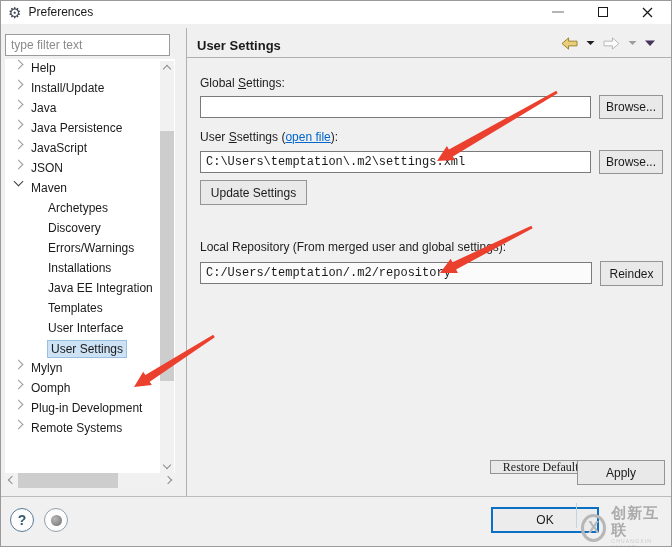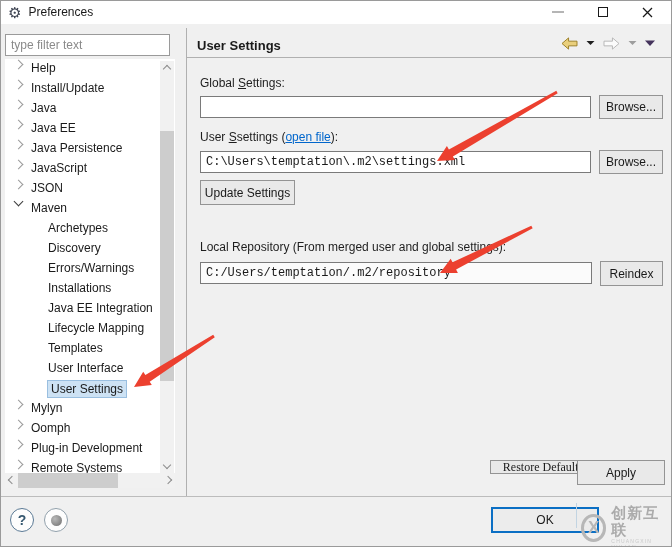--- a/index.html
+++ b/index.html
@@ -107,24 +107,20 @@
       <div class="tree-row lvl0">
         <span class="chev collapsed"></span>
         <span class="tree-label">Install/Update</span>
       </div>
       <div class="tree-row lvl0">
         <span class="chev collapsed"></span>
         <span class="tree-label">Java</span>
       </div>
       <div class="tree-row lvl0">
         <span class="chev collapsed"></span>
-        <span class="tree-label">Java EE</span>
-      </div>
-      <div class="tree-row lvl0">
-        <span class="chev collapsed"></span>
         <span class="tree-label">Java Persistence</span>
       </div>
       <div class="tree-row lvl0">
         <span class="chev collapsed"></span>
         <span class="tree-label">JavaScript</span>
       </div>
       <div class="tree-row lvl0">
         <span class="chev collapsed"></span>
         <span class="tree-label">JSON</span>
       </div>
@@ -139,23 +135,20 @@
         <span class="tree-label">Discovery</span>
       </div>
       <div class="tree-row lvl1">
         <span class="tree-label">Errors/Warnings</span>
       </div>
       <div class="tree-row lvl1">
         <span class="tree-label">Installations</span>
       </div>
       <div class="tree-row lvl1">
         <span class="tree-label">Java EE Integration</span>
-      </div>
-      <div class="tree-row lvl1">
-        <span class="tree-label">Lifecycle Mapping</span>
       </div>
       <div class="tree-row lvl1">
         <span class="tree-label">Templates</span>
       </div>
       <div class="tree-row lvl1">
         <span class="tree-label">User Interface</span>
       </div>
       <div class="tree-row lvl1 selected">
         <span class="tree-label">User Settings</span>
       </div>
@@ -215,21 +208,21 @@
   <span>Global </span><span class="mnemonic">S</span><span>ettings:</span>
 </div>
 <input class="text-field" style="left: 200px; top: 96px; width: 391px;" value="">
 <button class="btn" style="left:599px; top:95px; width:64px; height:24px;">Browse...</button>
 
 <div class="field-label" style="left:200px; top:130px;">
   <span>User </span><span class="mnemonic">S</span><span>settings (</span><span class="link">open file</span><span>):</span>
 </div>
 <input class="text-field" style="left: 200px; top: 151px; width: 391px;" value="C:\Users\temptation\.m2\settings.xml">
 <button class="btn" style="left:599px; top:150px; width:64px; height:24px;">Browse...</button>
-<button class="btn" style="left:200px; top:180px; width:95px; height:25px;">Update Settings</button>
+<button class="btn" style="left:200px; top:180px; width:107px; height:25px;">Update Settings</button>
 
 <div class="field-label" style="left:200px; top:240px;">Local Repository (From merged user and global settings):</div>
 <input class="text-field" style="left: 200px; top: 262px; width: 392px; background: rgb(251, 251, 251);" value="C:/Users/temptation/.m2/repository">
 <button class="btn" style="left:600px; top:261px; width:63px; height:25px;">Reindex</button>
 
 <button class="btn" style="left:490px; top:460px; width:106px; height:14px;font-family:Liberation Serif, serif;">Restore Defaults</button>
 <button class="btn" style="left:577px; top:460px; width:88px; height:25px;">Apply</button>
 <button class="btn btn-ok" style="left:462px; top:507px; width:108px; height:26px;">OK</button>
 
 <div class="help-circle">

